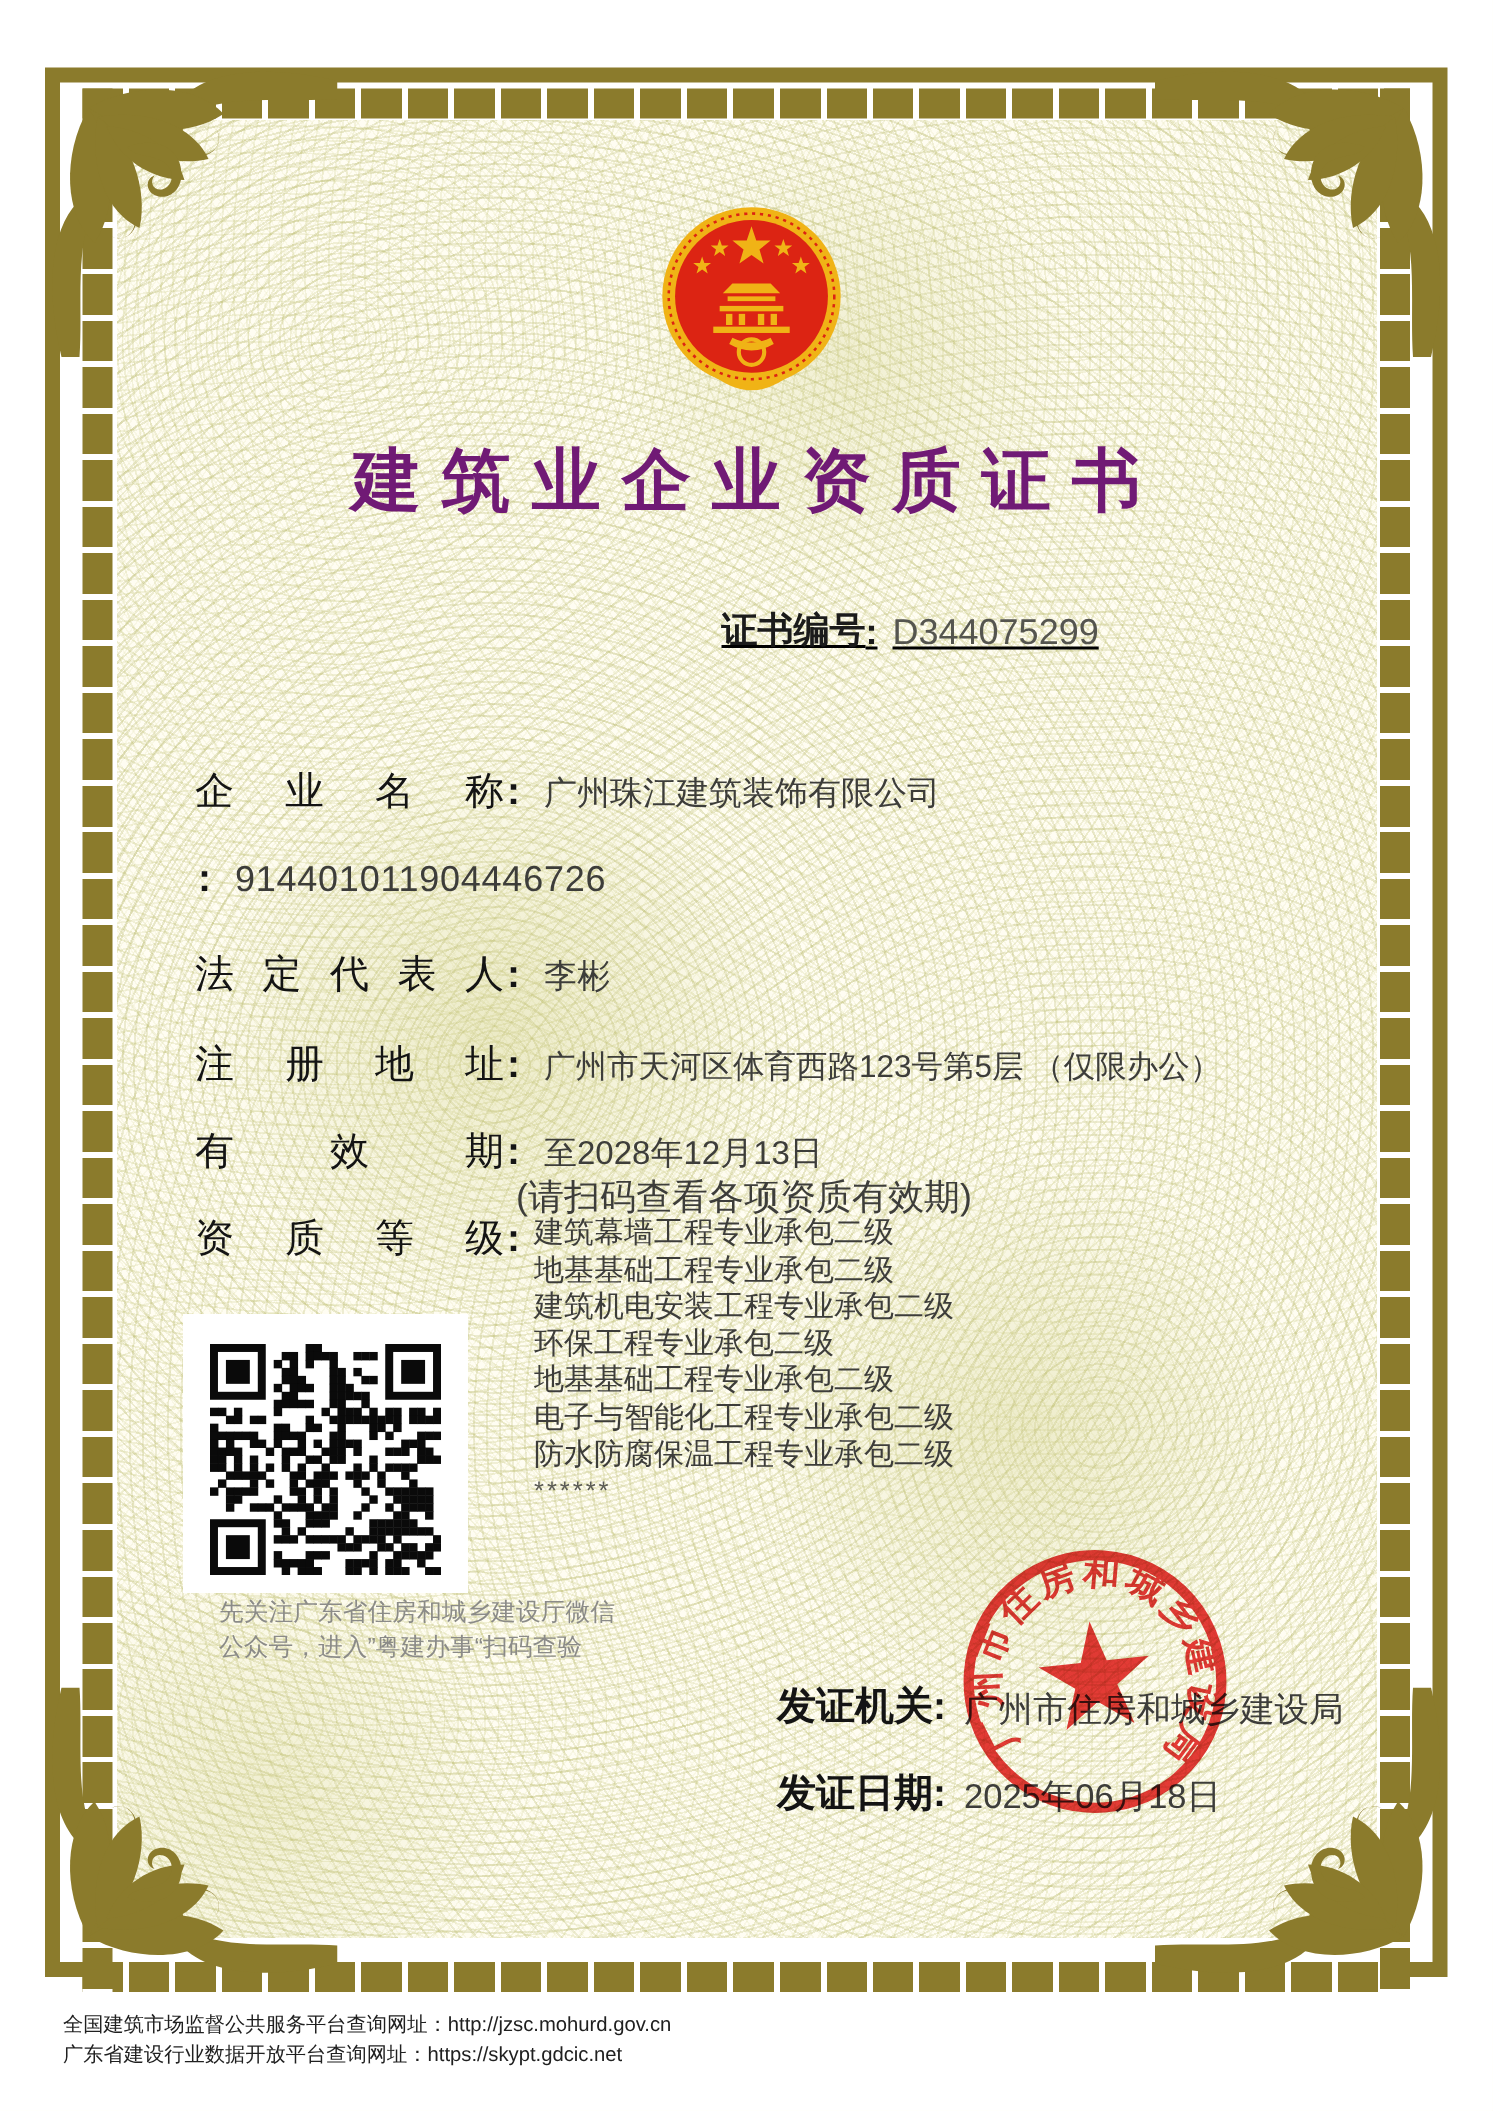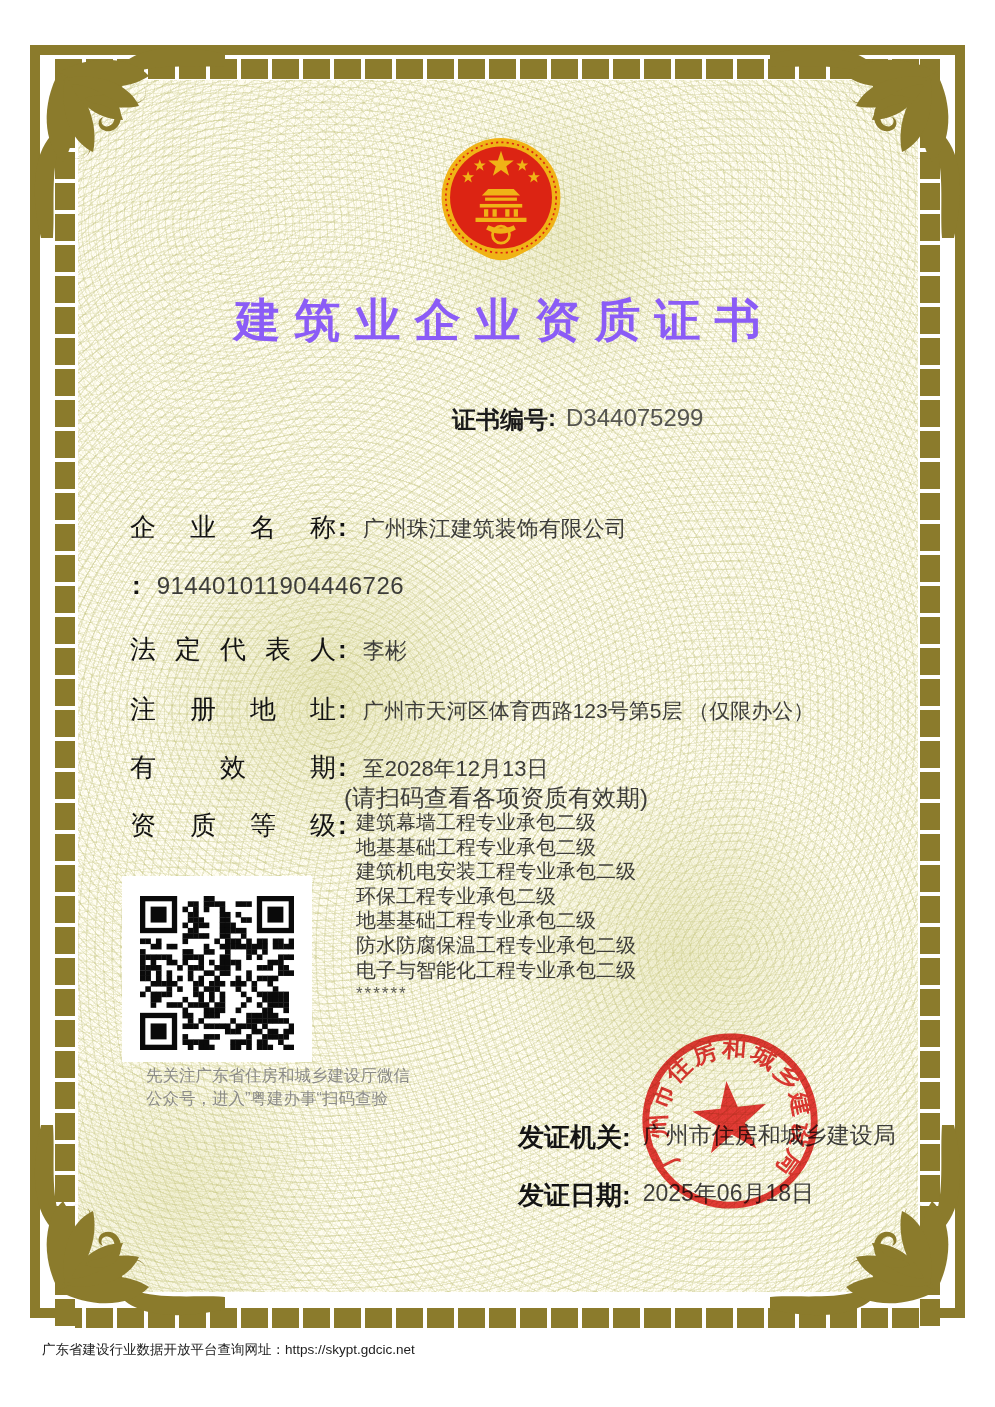--- a/index.html
+++ b/index.html
@@ -43,24 +43,24 @@
   .corner{width:200px;height:200px;}
   .corner.tl{left:25px;top:38px;}
   .corner.tr{right:25px;top:38px;transform:scaleX(-1);}
   .corner.bl{left:25px;bottom:82px;transform:scaleY(-1);}
   .corner.br{right:25px;bottom:82px;transform:scale(-1,-1);}
 
   
   .emblem{left:437px;top:136px;width:128px;height:138px;}
   .title{
     left:0;right:0;top:290px;text-align:center;
-    font-size:46px;font-weight:700;color:#8b5cf6;
+    font-size:46px;font-weight:700;color:#701a75;
     letter-spacing:14px;text-indent:14px;
   }
-  .certno{left:452px;top:404px;display:flex;align-items:flex-start;}
+  .certno{left:481px;top:404px;display:flex;align-items:flex-end;text-decoration:underline;}
   .certno .lbl{font-size:24px;font-weight:700;color:#1b1b1b;}
   .certno .val{font-size:24px;color:#55554f;margin-left:10px;}
 
   
   .frow{left:130px;display:flex;align-items:baseline;}
   .flabel{
     display:inline-block;width:206px;
     font-size:26px;font-weight:400;color:#141414;
     text-align:justify;text-align-last:justify;
   }
@@ -70,21 +70,21 @@
   .validity-note{left:344px;top:782px;font-size:24px;color:#3d3d3a;}
   .qual-list{left:356px;top:810px;font-size:20px;color:#3d3d3a;line-height:24.6px;}
   .qual-list .stars{font-size:17px;color:#5b5b55;letter-spacing:2px;}
 
   
   .qr-box{left:122px;top:876px;width:190px;height:186px;background:#ffffff;}
   .qr-code{left:140px;top:896px;width:154px;height:154px;}
   .qr-note{left:122px;top:1064px;width:268px;font-size:16.5px;line-height:22.5px;color:#8b8b88;margin-left:24px;}
 
   
-  .issue-row{display:flex;align-items:flex-start;}
+  .issue-row{display:flex;align-items:flex-end;}
   .issue-authority{left:518px;top:1120px;}
   .issue-date{left:518px;top:1178px;}
   .issue-row .lbl{font-size:26px;font-weight:700;color:#141414;}
   .issue-row .val{font-size:23px;color:#3d3d3a;margin-left:12px;white-space:nowrap;}
 
   
   .seal{left:637px;top:1028px;width:186px;height:186px;opacity:.88;mix-blend-mode:multiply;transform:rotate(4deg);}
 
   
   .footer{left:42px;top:1340px;font-size:13.5px;line-height:19.5px;color:#202020;}
@@ -210,22 +210,22 @@
 <div class="abs frow" style="top:808px">
   <span class="flabel">资质等级</span>
     <span class="fcolon">:</span>
 </div>
 <div class="abs qual-list">
   <div>建筑幕墙工程专业承包二级</div>
   <div>地基基础工程专业承包二级</div>
   <div>建筑机电安装工程专业承包二级</div>
   <div>环保工程专业承包二级</div>
   <div>地基基础工程专业承包二级</div>
+  <div>电子与智能化工程专业承包二级</div>
   <div>防水防腐保温工程专业承包二级</div>
-  <div>电子与智能化工程专业承包二级</div>
   <div class="stars">******</div>
 </div>
 
 <div class="abs qr-box"></div>
 <div class="abs qr-code">
   <svg id="qrsvg" viewBox="0 0 154 154" width="154" height="154" fill="#0a0a0a" aria-hidden="true">
       <rect x="63.72413793103449" y="0" width="5.610344827586207" height="5.610344827586207"></rect>
       <rect x="69.0344827586207" y="0" width="5.610344827586207" height="5.610344827586207"></rect>
       <rect x="47.793103448275865" y="5.310344827586207" width="5.610344827586207" height="5.610344827586207"></rect>
       <rect x="53.10344827586207" y="5.310344827586207" width="5.610344827586207" height="5.610344827586207"></rect>
@@ -574,14 +574,15 @@
     <path id="sealArc" d="M 48.3,141.7 A 66 66 0 1 1 141.7,141.7" fill="none"></path>
   </defs>
   <circle cx="95" cy="95" r="86" fill="none" stroke="#e01f1c" stroke-width="7"></circle>
   <polygon fill="#e01f1c" transform="rotate(-10 95 92)" points="95,54 103.9,81.4 132.7,81.4 109.4,98.4 118.3,125.8 95,108.9 71.7,125.8 80.6,98.4 57.3,81.4 86.1,81.4"></polygon>
   <text font-size="25" font-weight="700" fill="#e01f1c" letter-spacing="3">
     <textPath href="#sealArc" startOffset="2">广州市住房和城乡建设局</textPath>
   </text>
 </svg>
 
 <div class="abs footer">
+  <div>全国建筑市场监督公共服务平台查询网址：http://jzsc.mohurd.gov.cn</div>
   <div>广东省建设行业数据开放平台查询网址：https://skypt.gdcic.net</div>
 </div>
 
 </body></html>

